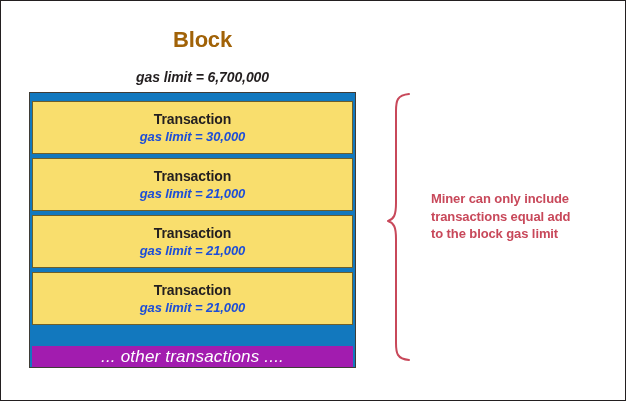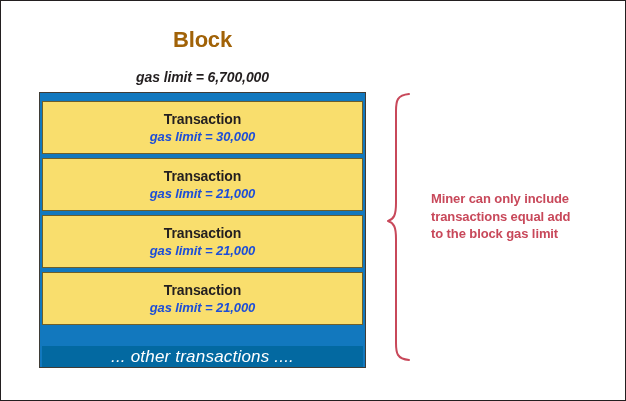--- a/index.html
+++ b/index.html
@@ -41,21 +41,21 @@
     font-style: italic;
     color: #231f20;
     line-height: 18px;
     margin-top: 15px;
     letter-spacing: -0.1px;
   }
 
   
   #block-stack {
     position: absolute;
-    left: 38px;
+    left: 28px;
     top: 91px;
     width: 327px;
     height: 276px;
     background: #1278be;
     border: 1px solid #3f3c36;
     box-sizing: border-box;
     padding: 8px 2px 0 2px;
   }
   .tx-row {
     position: relative;
@@ -83,21 +83,21 @@
     color: #1d4ed8;
     line-height: 17px;
     letter-spacing: -0.1px;
   }
   #other-tx {
     position: absolute;
     left: 2px;
     right: 2px;
     bottom: 0;
     top: 253px;
-    background: #0369a1;
+    background: #a21caf;
     display: flex;
     align-items: flex-end;
     justify-content: center;
   }
   #other-tx-label {
     font-size: 17px;
     font-style: italic;
     color: #ffffff;
     line-height: 21px;
     letter-spacing: 0.2px;

